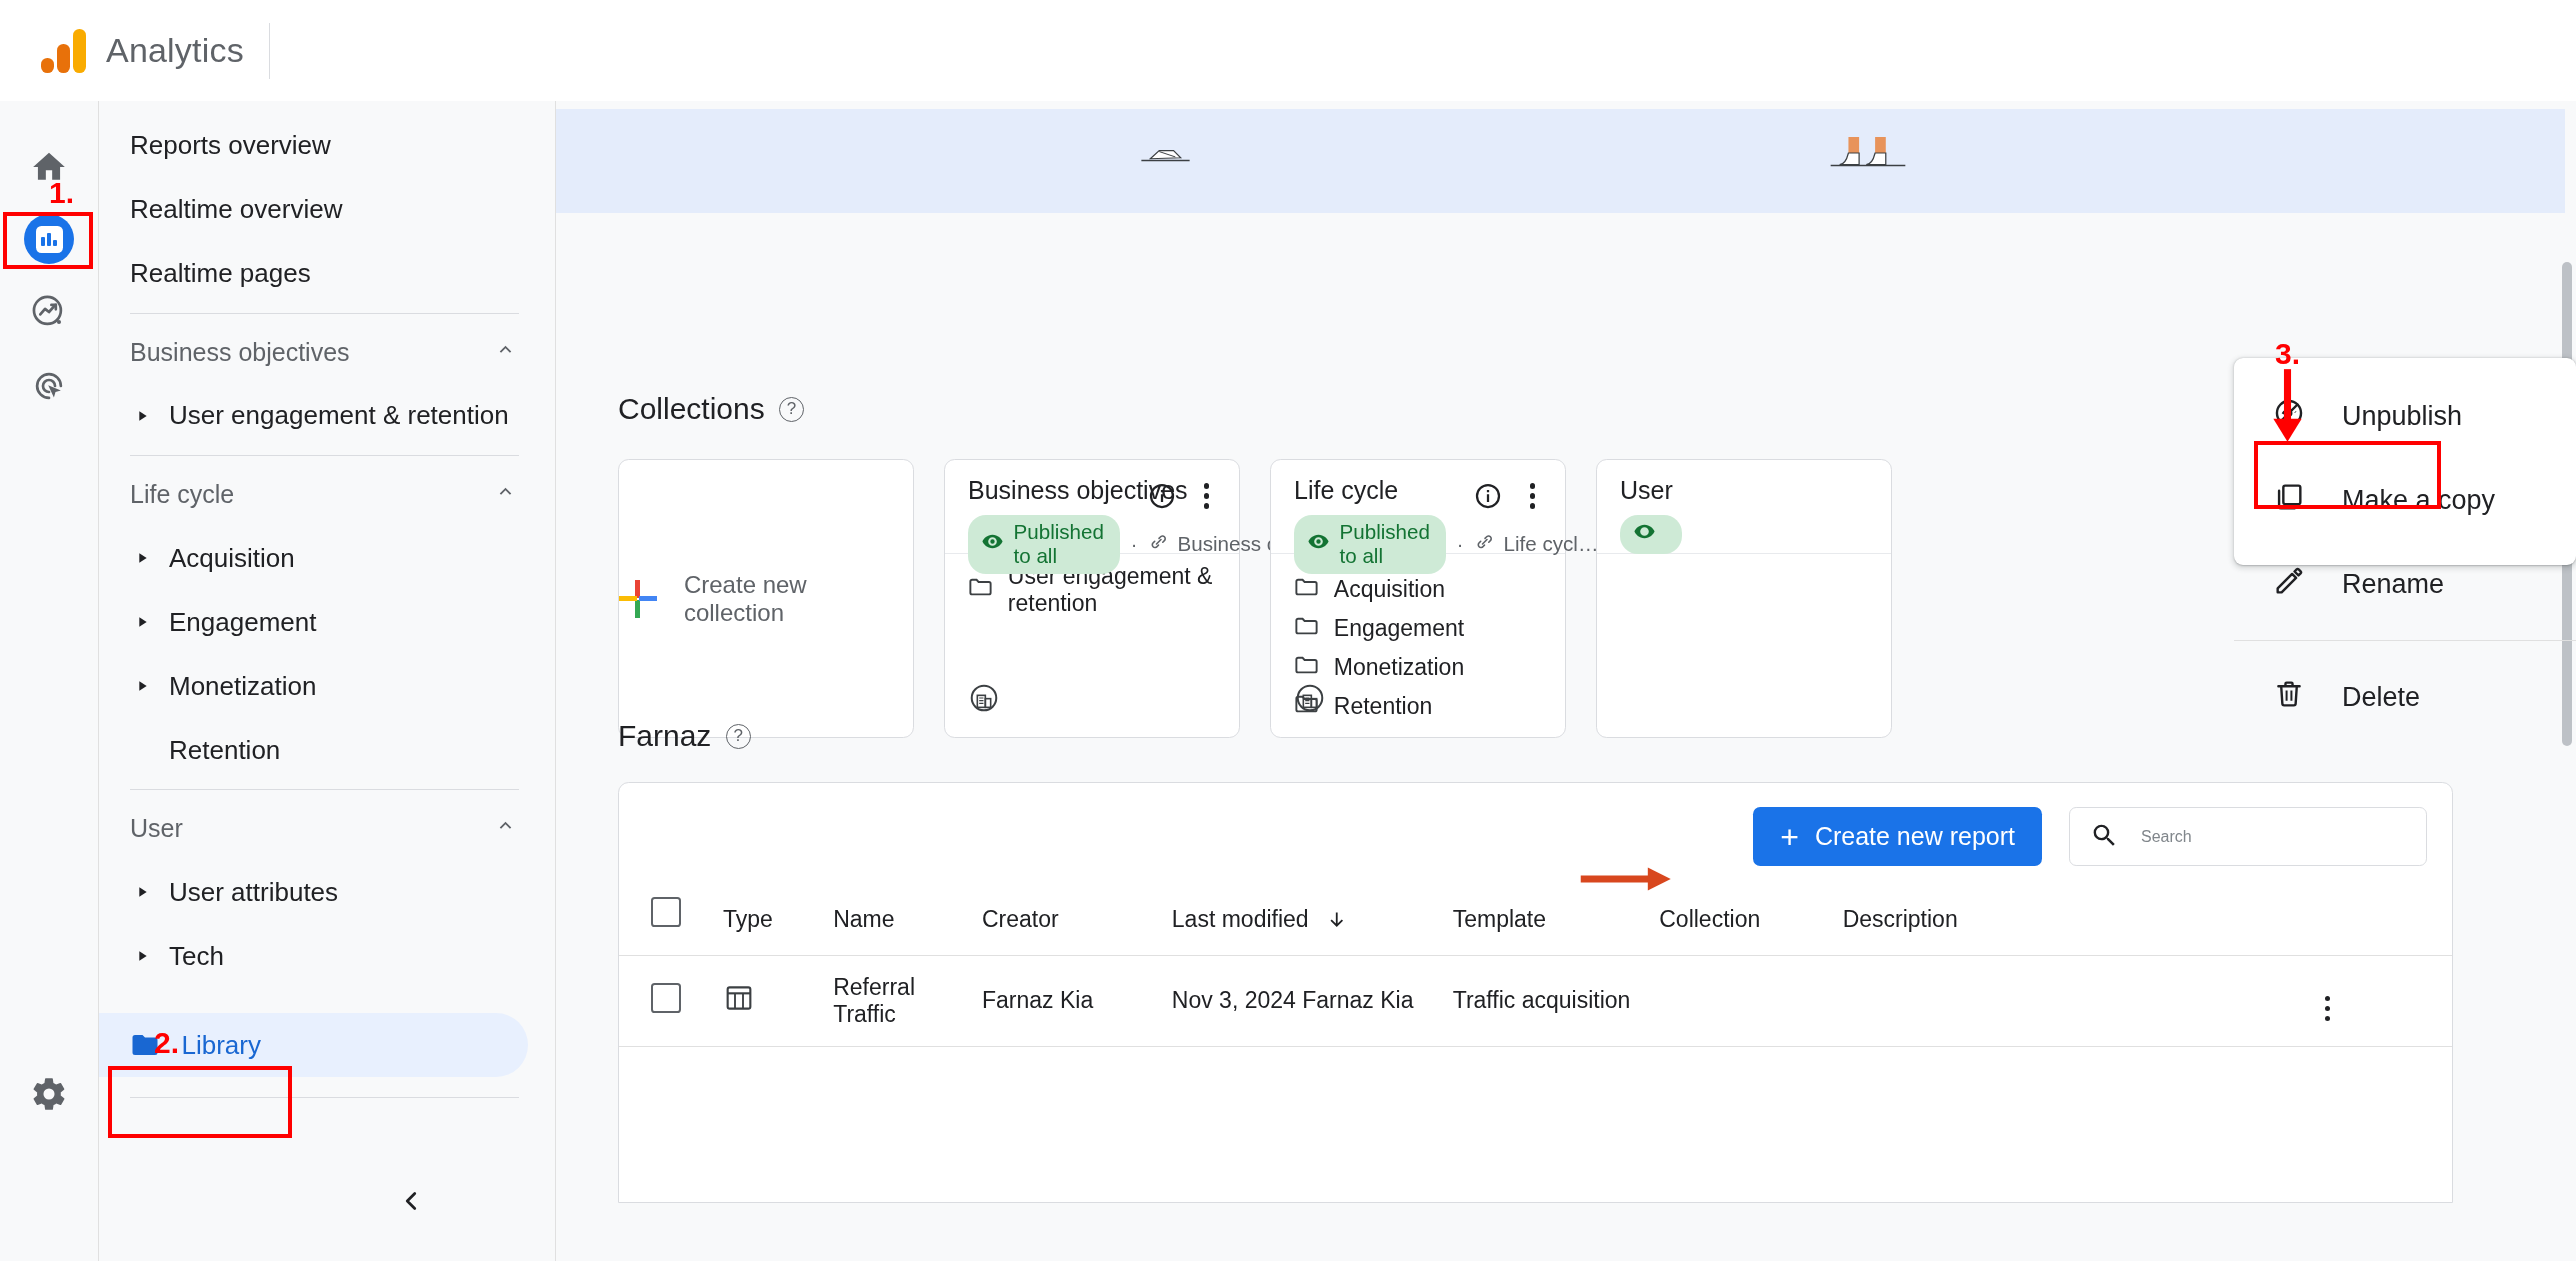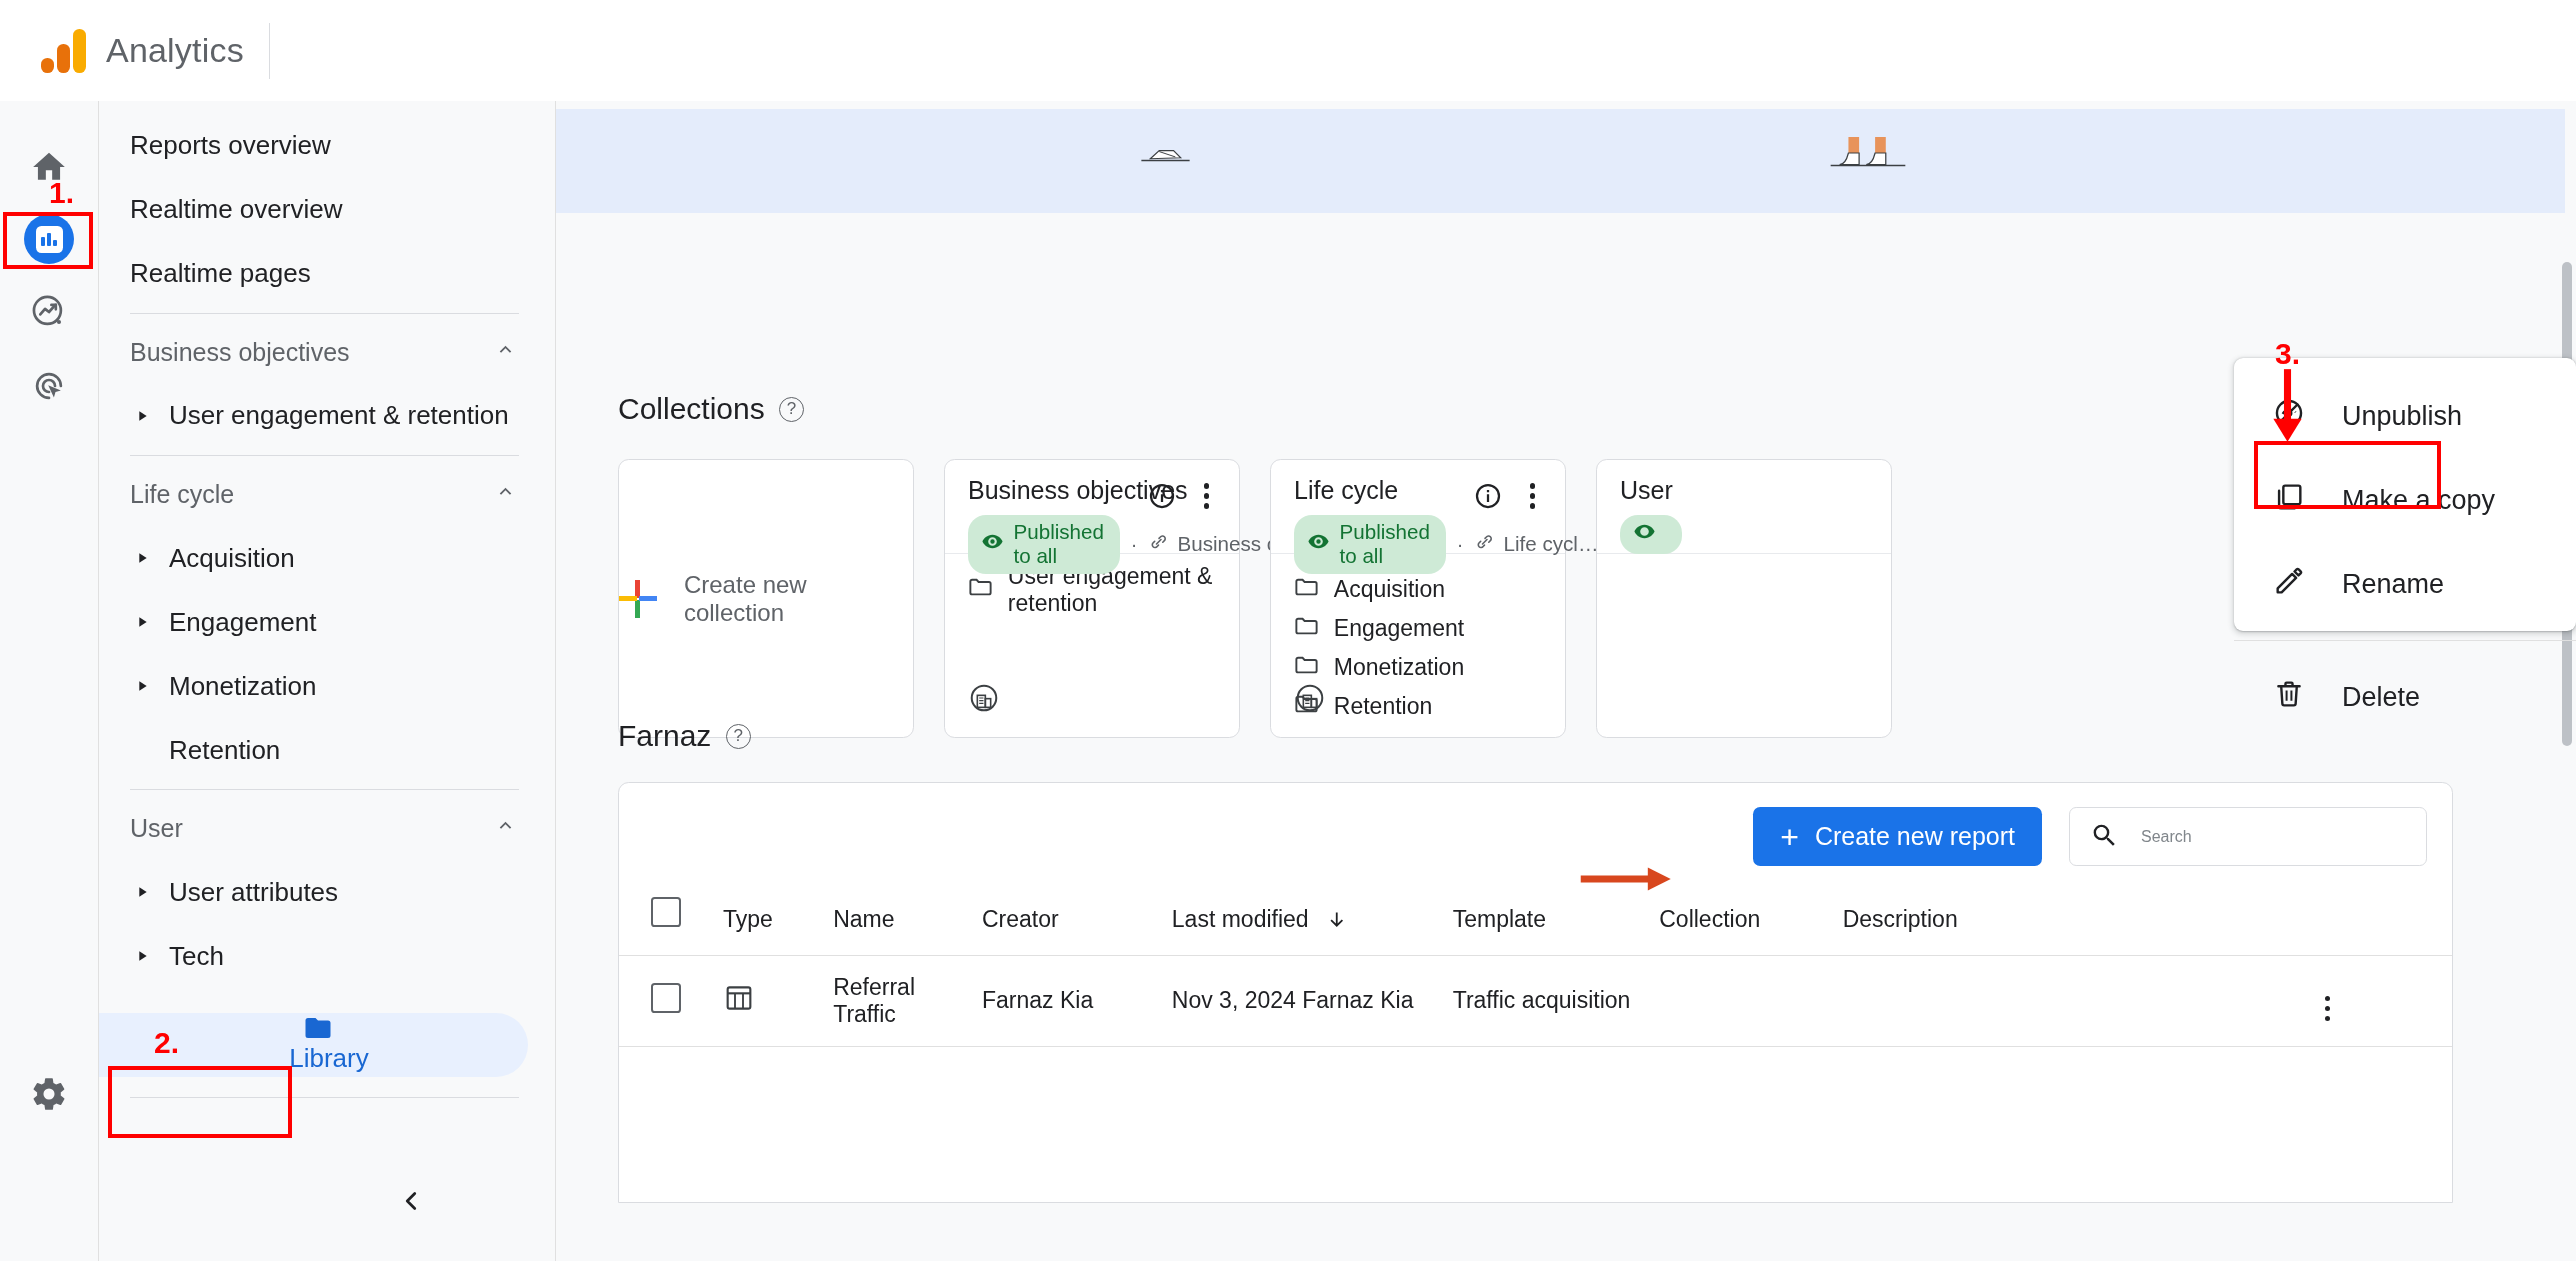--- a/index.html
+++ b/index.html
@@ -141,21 +141,21 @@
     display: flex; align-items: center; justify-content: center;
   }
   .nav-item .nopad { width: 23px; margin-right: 16px; flex: 0 0 23px; }
   .nav-group {
     display: flex; align-items: center; justify-content: space-between;
     height: 63px; padding-left: 31px; padding-right: 38px;
     font-size: 25px; color: #5F6368;
   }
   .nav-sep { height: 0.9px; background: #DADCE0; margin: 7.2px 36px 7.2px 31px; }
   .nav-item.active {
-    background: #E8F0FE; color: #1967D2; font-weight: normal; flex-direction: column;
+    background: #E8F0FE; color: #1967D2; font-weight: normal;
   }
   .nav-item.active .folder-ic svg path { fill: #1967D2; }
   .folder-ic { width: 30px; margin-right: 21.5px; display: flex; flex: 0 0 30px; }
   .collapse-btn {
     position: absolute; left: 287px; top: 1075px;
     width: 50px; height: 50px;
     display: flex; align-items: center; justify-content: center;
   }
   .anno-box-2 {
     position: absolute; left: 108px; top: 1066px;
@@ -241,21 +241,21 @@
   .icon-btn { width: 36px; height: 36px; display: flex; align-items: center; justify-content: center; }
   .kebab { display: flex; flex-direction: column; gap: 4.5px; }
   .kebab i { width: 5.4px; height: 5.4px; border-radius: 50%; background: #202124; display: block; }
   .card-body { padding: 16px 21.5px; }
   .card-row { display: flex; align-items: center; gap: 14.3px; height: 39px; font-size: 23px; color: #202124; }
   .card-globe { position: absolute; left: 23px; bottom: 20px; }
 
   
   .menu {
     position: absolute; left: 2234px; top: 358px;
-    width: 342px; height: 273px;
+    width: 342px; height: 207px;
     background: #fff;
     border-radius: 9px;
     box-shadow: 0 1.8px 5.4px 1.8px rgba(60,64,67,.15), 0 0.9px 1.8px rgba(60,64,67,.3);
     padding: 16px 0;
     z-index: 25;
   }
   .menu-item {
     display: flex; align-items: center;
     height: 84px; padding-left: 38px; gap: 36px;
     font-size: 27px; color: #202124;

